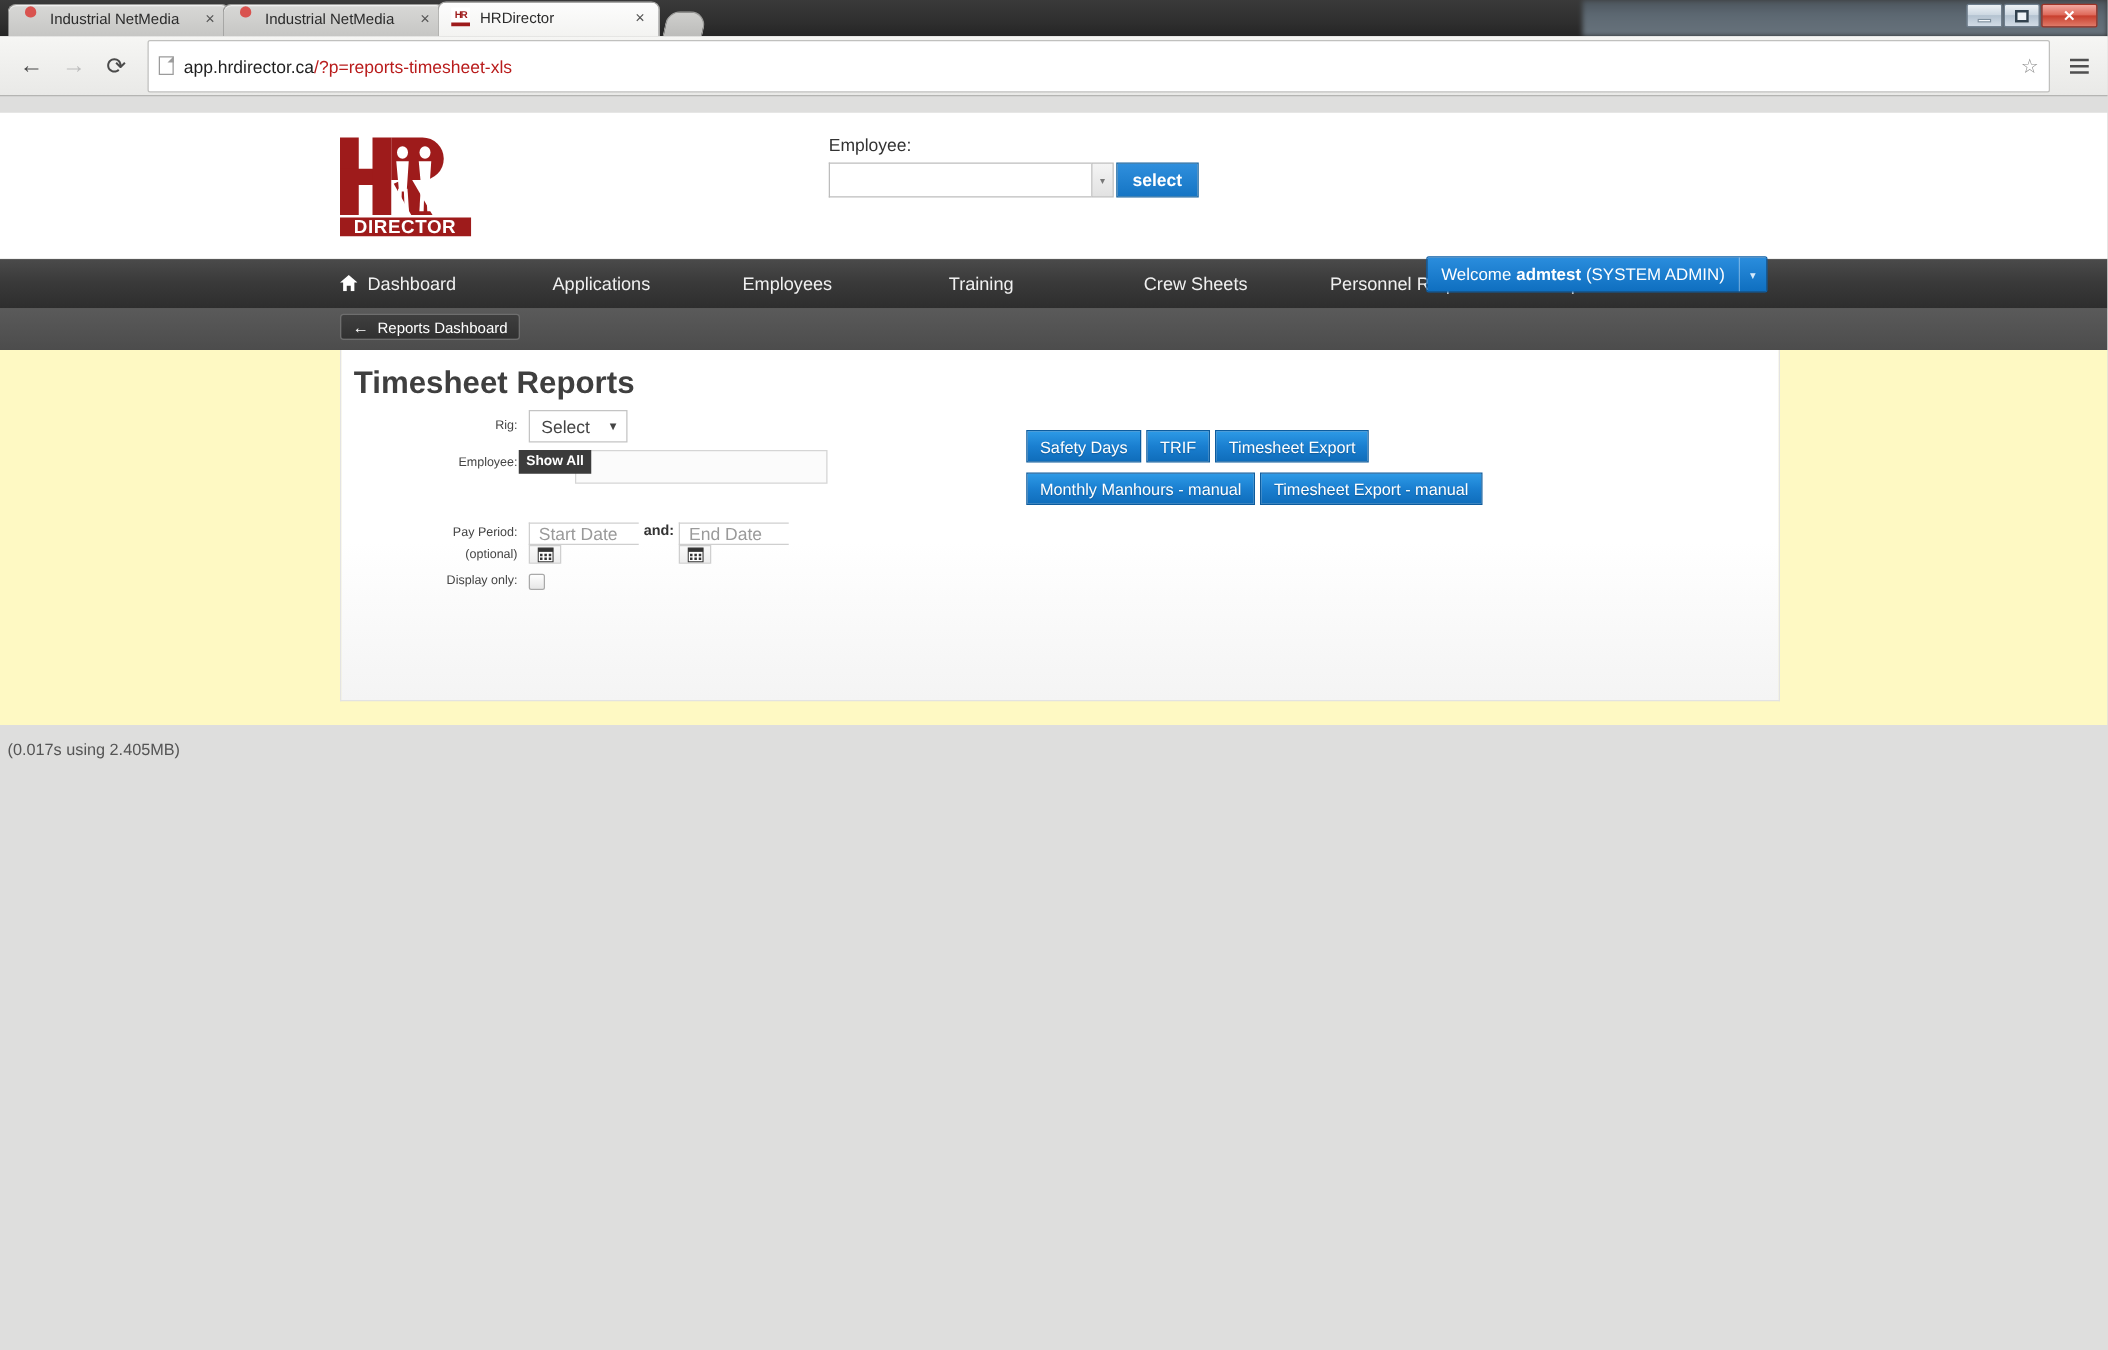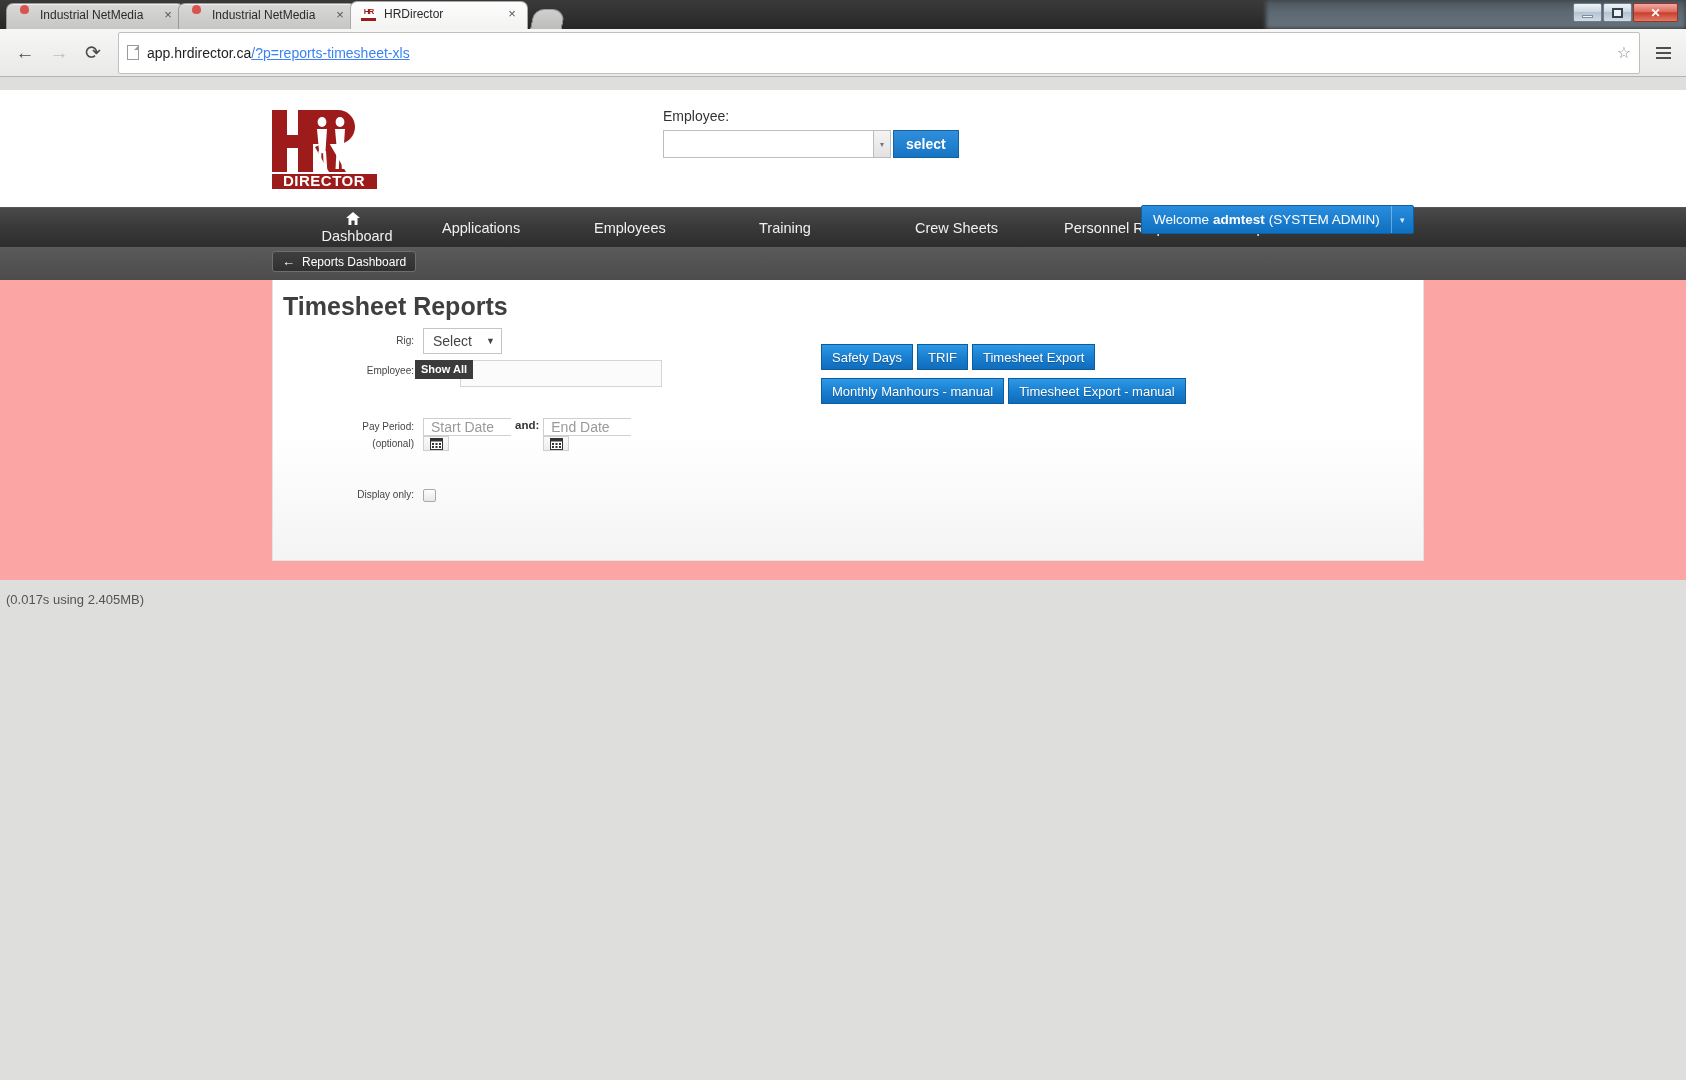--- a/index.html
+++ b/index.html
@@ -161,21 +161,21 @@
     background: #fff;
     margin-right: 8px; flex: 0 0 12px;
     position: relative;
   }
   .page-ico:after {
     content: ""; position: absolute; right: -1px; top: -1px;
     border-width: 0 0 5px 5px; border-style: solid;
     border-color: transparent transparent #9b9b9b transparent;
   }
   .url-host { color: #1f1f1f; }
-  .url-rest { color: #3b82f6; text-decoration: underline; }
+  .url-rest { color: #b91c1c; }
   .star-ico { margin-left: auto; color: #8e8e8e; font-size: 16px; }
   .menu-ico {
     width: 26px; height: 26px; margin-left: 2px;
     display: flex; flex-direction: column; justify-content: center;
     align-items: center; gap: 3px;
   }
   .menu-ico span { width: 15px; height: 2px; background: #4f4f4f; }
 
   
   .page {
@@ -272,21 +272,21 @@
     color: #fff; font-size: 12px;
     height: 21px; padding: 0 9px;
     display: flex; align-items: center;
     position: absolute; top: 4px; left: 272px;
   }
   .crumb-arrow { margin-right: 7px; font-size: 13px; }
 
   
   .content-wrap {
     position: relative;
-    background: #fca5a5;
+    background: #fef9c3;
     height: 300px;
   }
   .panel {
     position: absolute; left: 272px; top: 0;
     width: 1152px; height: 281px;
     background: linear-gradient(to bottom,#ffffff 0%,#ffffff 55%,#f4f4f4 100%);
     border: 1px solid #e3e3e3;
     border-top: none;
   }
   .panel-title {
@@ -344,21 +344,21 @@
     width: 26px; height: 27px;
     border: 1px solid #cfcfcf;
     background: linear-gradient(to bottom,#fafafa,#ededed);
     display: flex; align-items: center; justify-content: center;
     font-size: 13px; color: #333;
   }
   .and-label {
     font-size: 11.5px; color: #333; font-weight: bold;
     margin: 0 4px; align-self: flex-start; padding-top: 1px;
   }
-  .display-row { margin-top: 30px; display: flex; align-items: center; }
+  .display-row { display: flex; align-items: center; }
   .chk {
     width: 13px; height: 13px;
     border: 1px solid #a9a9a9;
     background: linear-gradient(to bottom,#fefefe,#e7e7e7);
     border-radius: 2px;
   }
 
   
   .reports-col {
     position: absolute; left: 548px; top: 64px;
@@ -476,21 +476,21 @@
       <div class="welcome-text">
         <span>Welcome</span>
         <b>admtest</b>
         <span>(SYSTEM ADMIN)</span>
       </div>
       <div class="welcome-caret">▾</div>
     </div>
   </div>
 
   <div class="mainnav">
-    <div class="nav-item" style="width:170px;flex-direction:column;">
+    <div class="nav-item" style="width:170px;">
       <span class="nav-home-ico">
         <svg width="14" height="13" viewBox="0 0 14 13">
             <path d="M7 0 L14 6 H11.5 V13 H8.6 V8.6 H5.4 V13 H2.5 V6 H0 Z" fill="#ffffff"></path>
           </svg>
       </span>
       <span>Dashboard</span>
     </div>
     <div class="nav-item" style="width:152px;">
       <span>Applications</span>
     </div>

